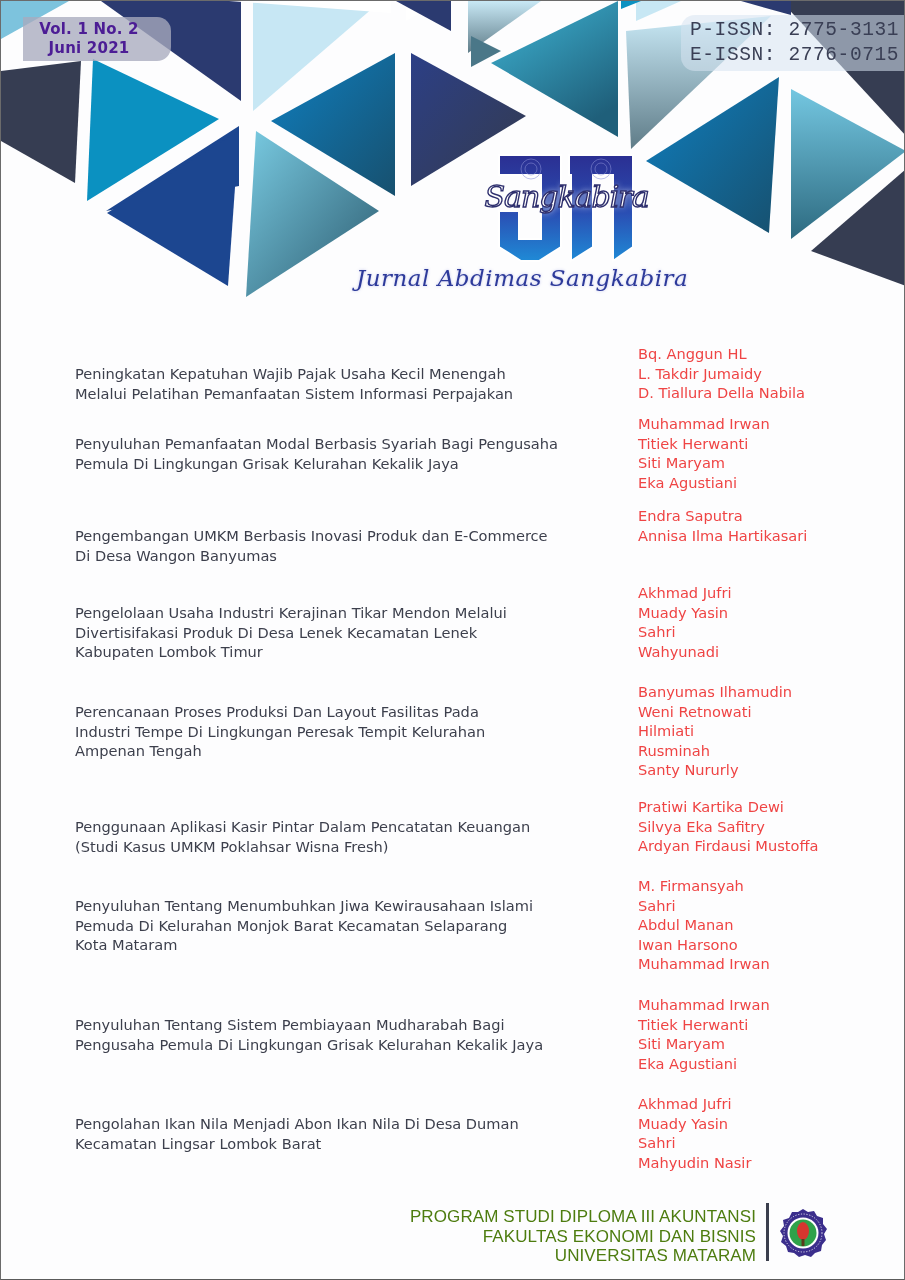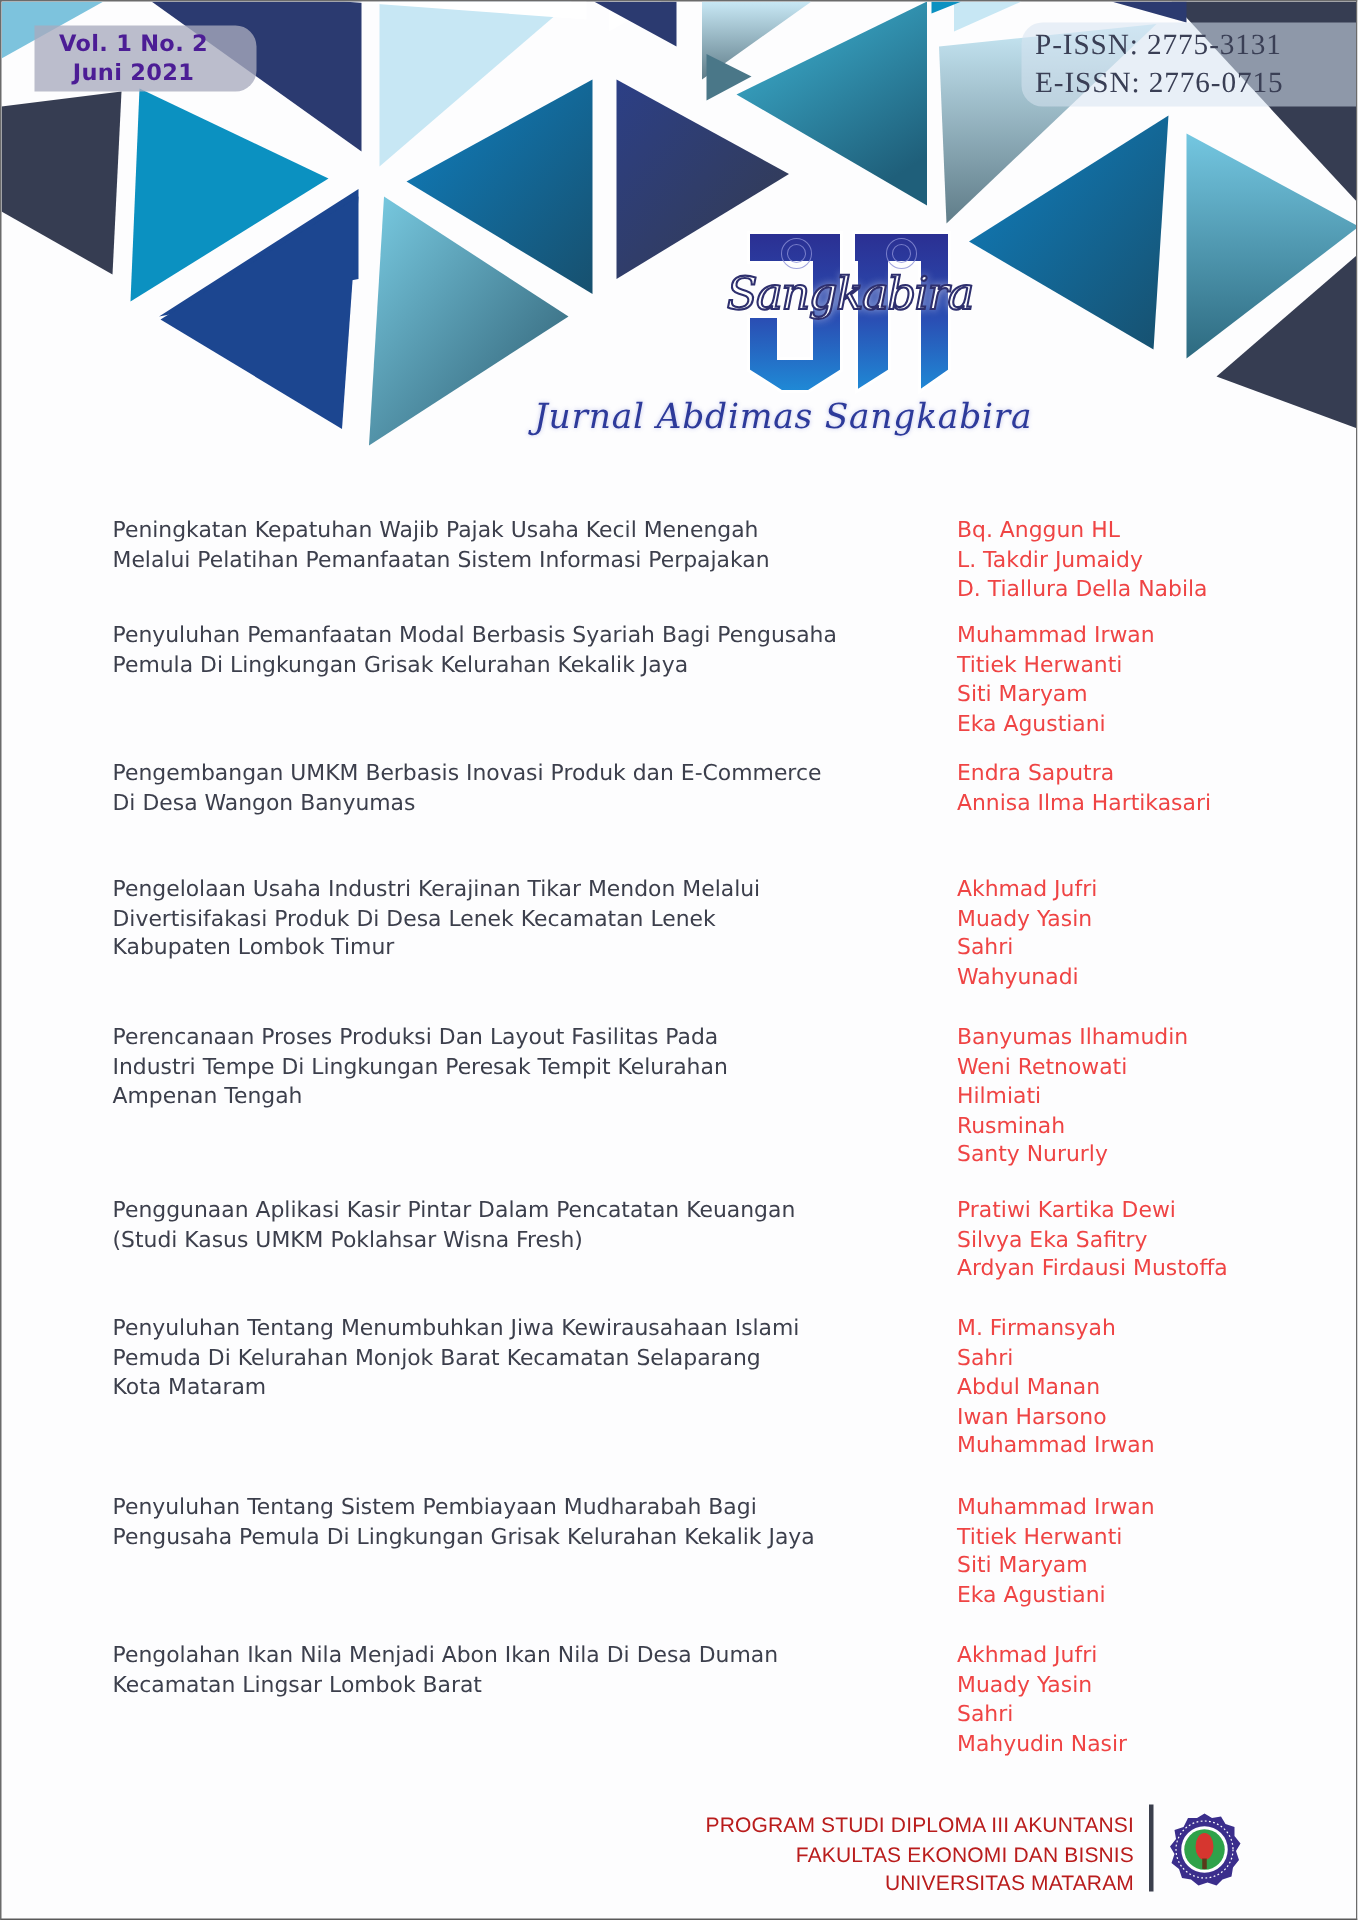--- a/index.html
+++ b/index.html
@@ -34,21 +34,21 @@
       letter-spacing: 0.2px;
     }
     .issn-badge {
       position: absolute; left: 680px; top: 14px;
       width: 225px; height: 56px;
       background: rgba(215,228,240,0.55);
       border-radius: 14px 0 0 14px;
     }
     .issn-text {
       position: absolute; left: 689px; top: 17px;
-      font-family: Liberation Serif, serif;
+      font-family: Liberation Mono, monospace;
       font-size: 19.5px; line-height: 25px; color: #3a3f55;
       letter-spacing: 0.6px;
     }
 
     .logo { position: absolute; left: 490px; top: 150px; width: 150px; height: 112px; }
     .logo-script {
       position: absolute; left: 478px; top: 178px; width: 175px;
       font-family: "DejaVu Serif", serif; font-style: italic;
       font-size: 30px; color: #ffffff; text-align: center;
       -webkit-text-stroke: 1.4px #2e2f6e;
@@ -65,33 +65,34 @@
 
     .toc { position: absolute; left: 0; top: 0; width: 905px; }
     .article {
       position: absolute; left: 0; width: 905px;
     }
     .article-title {
       position: absolute; left: 74px; width: 530px;
       font-family: "DejaVu Sans", sans-serif;
       font-size: 14.6px; line-height: 19.6px; color: #3c3f4c;
       white-space: pre-line;
+      margin-top: 20px;
     }
     .article-authors {
       position: absolute; left: 637px; width: 260px;
       font-family: "DejaVu Sans", sans-serif;
       font-size: 14.6px; line-height: 19.6px; color: #ef4444;
     }
     .author { display: block; white-space: nowrap; }
 
     .footer-text {
       position: absolute; right: 148px; top: 1206px;
       text-align: right;
       font-family: "Liberation Sans", sans-serif;
-      font-size: 14px; line-height: 19.5px; color: #b91c1c;
+      font-size: 17px; line-height: 19.5px; color: #4d7c0f;
       letter-spacing: 0.1px;
     }
     .footer-line { display: block; white-space: nowrap; }
     .footer-divider {
       position: absolute; left: 765px; top: 1202px;
       width: 3px; height: 58px; background: #3b3f4d;
     }
     .footer-emblem { position: absolute; left: 777px; top: 1206px; width: 50px; height: 52px; }
   </style>
 </head>

